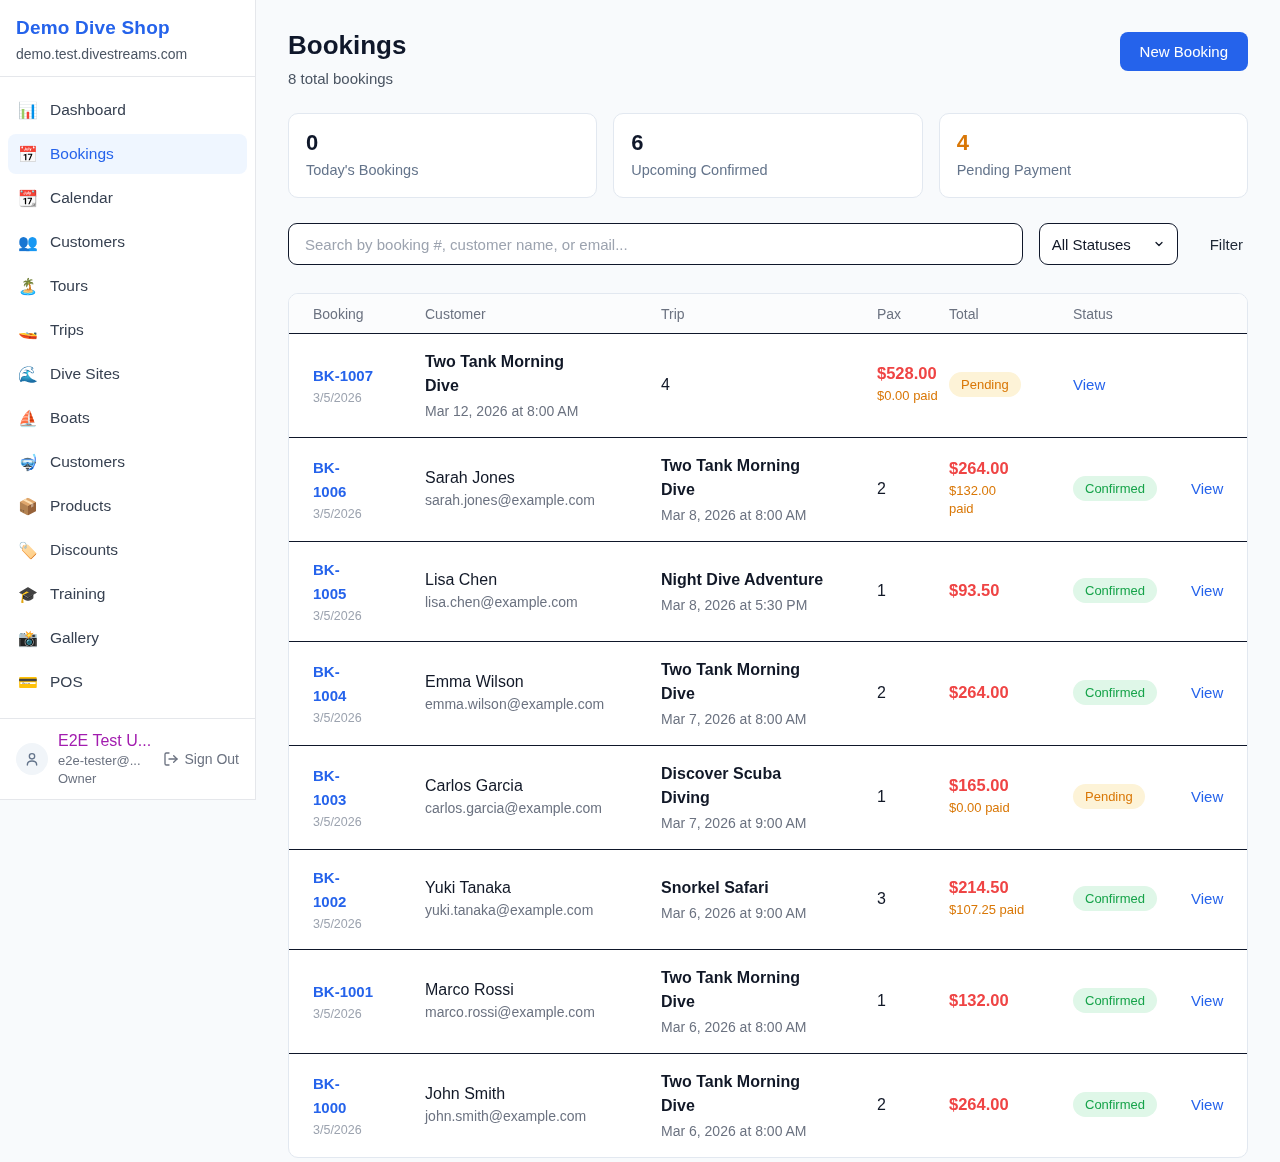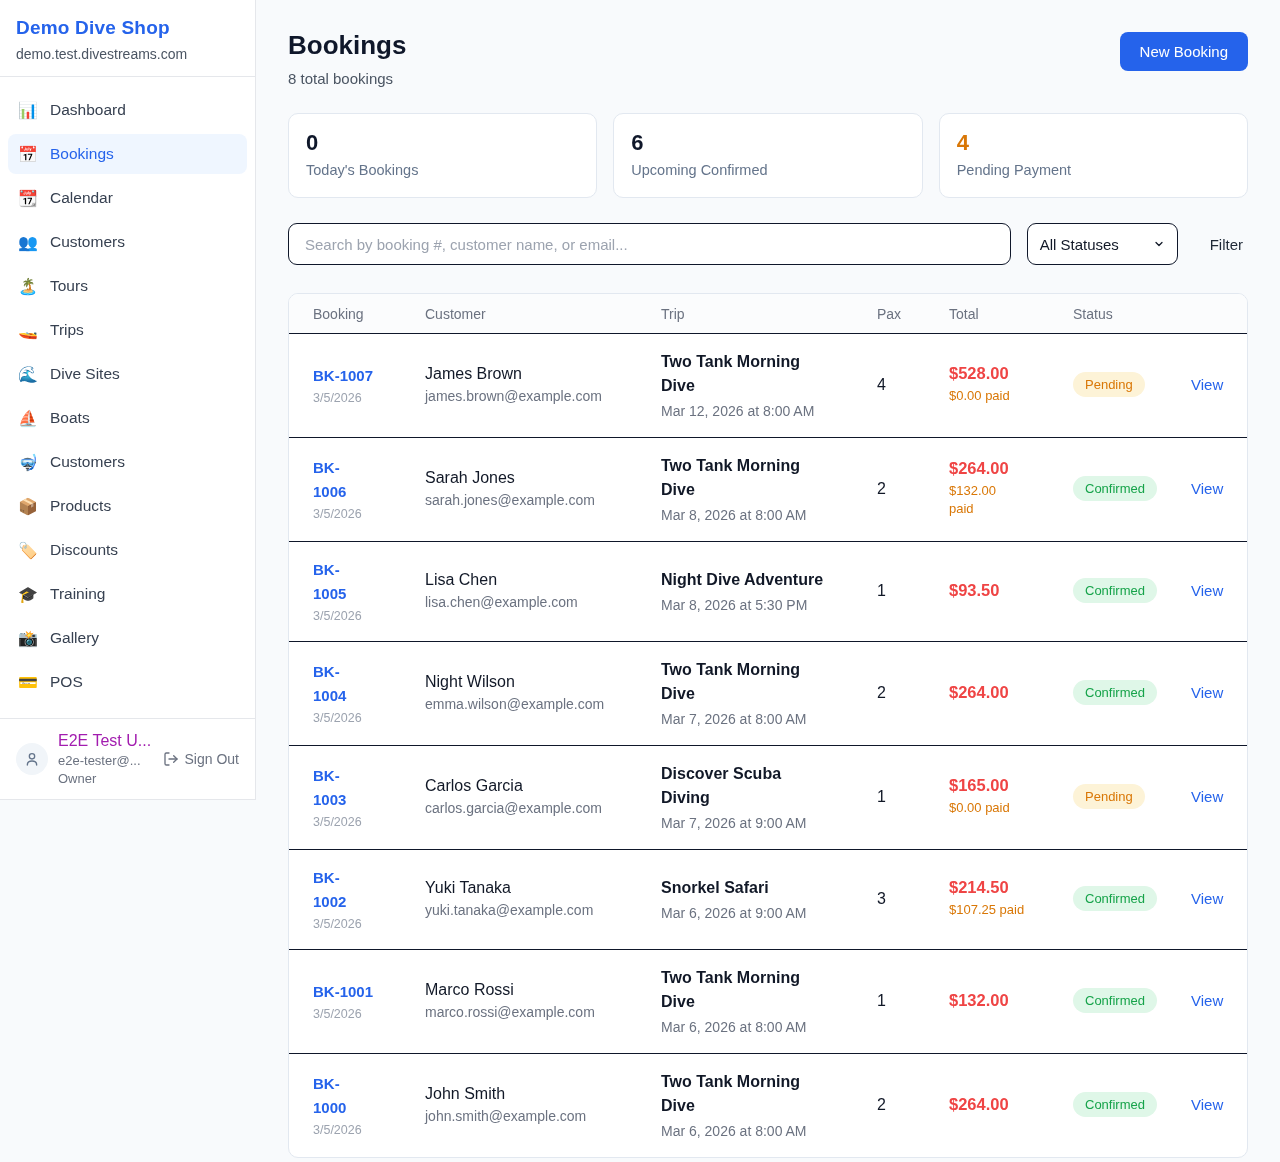--- a/index.html
+++ b/index.html
@@ -85,21 +85,21 @@
   .controls { display:flex; align-items:center; margin-top:25px; }
   .search-input {
     flex:1; height:42px;
     border:1px solid #0f172a; border-radius:9px;
     padding:0 16px; font-size:15px; color:#111827;
     font-family:"Liberation Sans", sans-serif;
     background:#ffffff; outline:none;
   }
   .search-input::placeholder { color:#9ca3af; }
   .select {
-    margin-left:16px; height:42px; width:151px;
+    margin-left:16px; height:42px; width:139px;
     border:1px solid #0f172a; border-radius:9px;
     background:#ffffff; display:flex; align-items:center;
     padding:0 12px; font-size:15px; color:#111827;
     cursor:pointer; justify-content:space-between;
   }
   .filter-btn {
     margin-left:27px; background:none; border:none;
     font-size:15px; color:#1f2937; cursor:pointer;
     font-family:"Liberation Sans", sans-serif;
     padding:6px 5px;
@@ -273,24 +273,20 @@
       <div class="th">Status</div>
       <div class="th"></div>
     </div>
     <div id="table-body">
         <div class="tgrid trow">
     <div>
       <div class="bk-id">BK-1007</div>
       <div class="bk-date">3/5/2026</div>
     </div>
     <div>
-      <div class="cust-name">James Brown</div>
-      <div class="cust-email">james.brown@example.com</div>
-    </div>
-    <div>
       <div class="trip-name">Two Tank Morning
 Dive</div>
       <div class="trip-time">Mar 12, 2026 at 8:00 AM</div>
     </div>
     <div class="pax">4</div>
     <div>
       <div class="total-amt">$528.00</div>
       <div class="total-paid">$0.00 paid</div>
     </div>
     <div>
@@ -348,21 +344,21 @@
     </div>
     <a class="view-link">View</a>
   </div>
         <div class="tgrid trow">
     <div>
       <div class="bk-id">BK-
 1004</div>
       <div class="bk-date">3/5/2026</div>
     </div>
     <div>
-      <div class="cust-name">Night Wilson</div>
+      <div class="cust-name">Emma Wilson</div>
       <div class="cust-email">emma.wilson@example.com</div>
     </div>
     <div>
       <div class="trip-name">Two Tank Morning
 Dive</div>
       <div class="trip-time">Mar 7, 2026 at 8:00 AM</div>
     </div>
     <div class="pax">2</div>
     <div>
       <div class="total-amt">$264.00</div>

